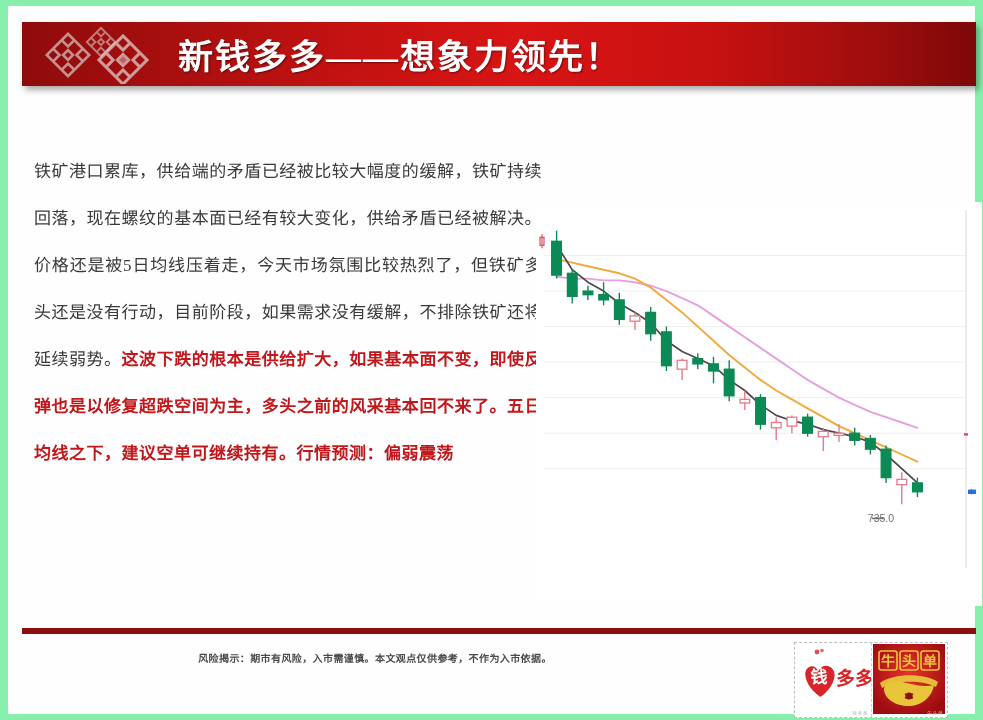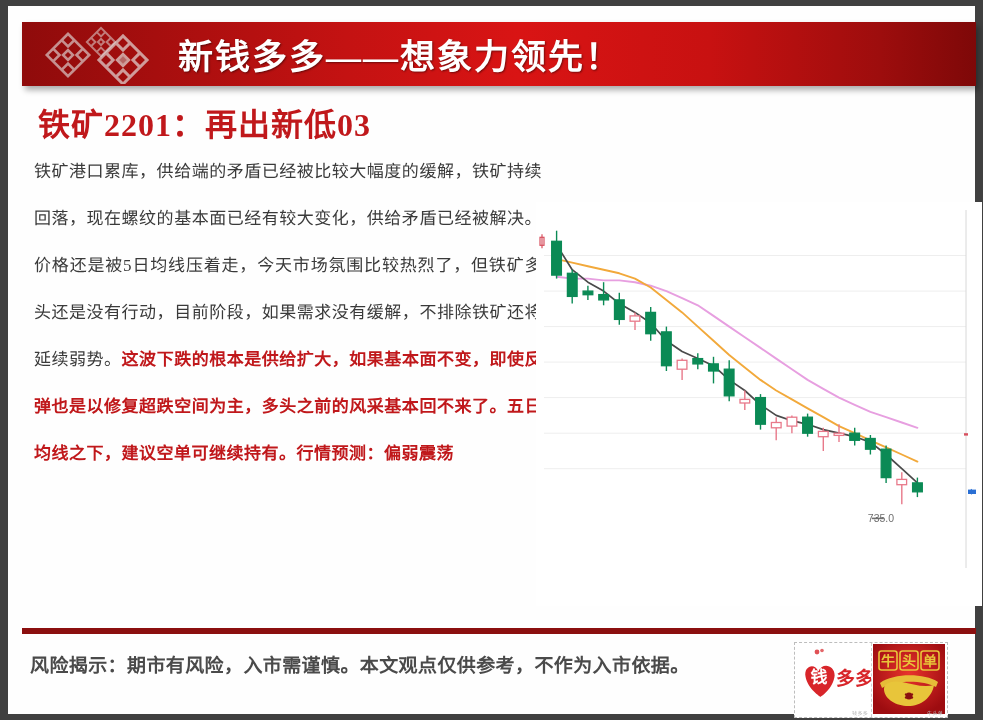--- a/index.html
+++ b/index.html
@@ -4,21 +4,21 @@
 <style>
   html,body{margin:0;padding:0;}
   body{
     width:983px;height:720px;
     background:#d8d8d8;
     font-family:"Liberation Serif","DejaVu Serif",serif;
     overflow:hidden;
   }
   .page{
     position:absolute;left:0;top:0;width:983px;height:720px;
-    background:#404040;
+    background:#86efac;
     box-sizing:border-box;
   }
   .page-inner{
     position:absolute;left:8px;top:6px;right:8px;bottom:6px;
     background:#fefefe;
   }
 
   
   .banner{
     position:absolute;left:14px;top:16px;width:954px;height:64px;
@@ -61,23 +61,24 @@
   }
   .chart-svg{display:block;width:446px;height:404px;}
 
   
   .divider{
     position:absolute;left:14px;top:622px;width:954px;height:6px;
     background:#8b0f0f;
   }
   .footer-note{
     position:absolute;left:22px;top:644px;width:690px;
-    font-size:19px;color:#4a4a4a;font-weight:bold;letter-spacing:0.4px;
+    font-size:10px;color:#4a4a4a;font-weight:bold;letter-spacing:0.4px;
     font-family:Liberation Serif, serif;
     white-space:nowrap;
+    text-align:center;
   }
   .brand-block{
     position:absolute;left:786px;top:636px;width:152px;height:74px;
     border:1px dashed #bdbdbd;
     background:#ffffff;
     display:flex;
   }
   .brand-qdd{
     position:relative;width:76px;height:100%;
     border-right:1px dashed #cfcfcf;
@@ -123,21 +124,20 @@
               <path d="M-17 -7 L-7 -7 L-7 -17 M17 -7 L7 -7 L7 -17 M-17 7 L-7 7 L-7 17 M17 7 L7 7 L7 17"></path>
               <rect x="-4" y="-4" width="8" height="8"></rect>
             </g>
             <rect x="-3" y="-3" width="6" height="6" fill="#cfcbc8" opacity=".7"></rect>
           </g>
         </svg>
       </div>
       <div class="banner-title">新钱多多——想象力领先！</div>
     </div>
 
-    <div class="article-title">铁矿2201：再出新低03</div>
 
     <div class="article-body"><span>铁矿港口累库，供给端的矛盾已经被比较大幅度的缓解，铁矿持续回落，现在螺纹的基本面已经有较大变化，供给矛盾已经被解决。价格还是被5日均线压着走，今天市场氛围比较热烈了，但铁矿多头还是没有行动，目前阶段，如果需求没有缓解，不排除铁矿还将延续弱势。</span><span class="hl">这波下跌的根本是供给扩大，如果基本面不变，即使反弹也是以修复超跌空间为主，多头之前的风采基本回不来了。五日均线之下，建议空单可继续持有。行情预测：偏弱震荡</span></div>
 
     <div class="chart-wrap">
       <svg class="chart-svg" viewBox="0 0 446 404">
         <g id="grid-layer">
             <line x1="8" y1="53.5" x2="430" y2="53.5" stroke="#eeeeee" stroke-width="1"></line>
             <line x1="8" y1="89.1" x2="430" y2="89.1" stroke="#eeeeee" stroke-width="1"></line>
             <line x1="8" y1="124.6" x2="430" y2="124.6" stroke="#eeeeee" stroke-width="1"></line>
             <line x1="8" y1="160.1" x2="430" y2="160.1" stroke="#eeeeee" stroke-width="1"></line>

